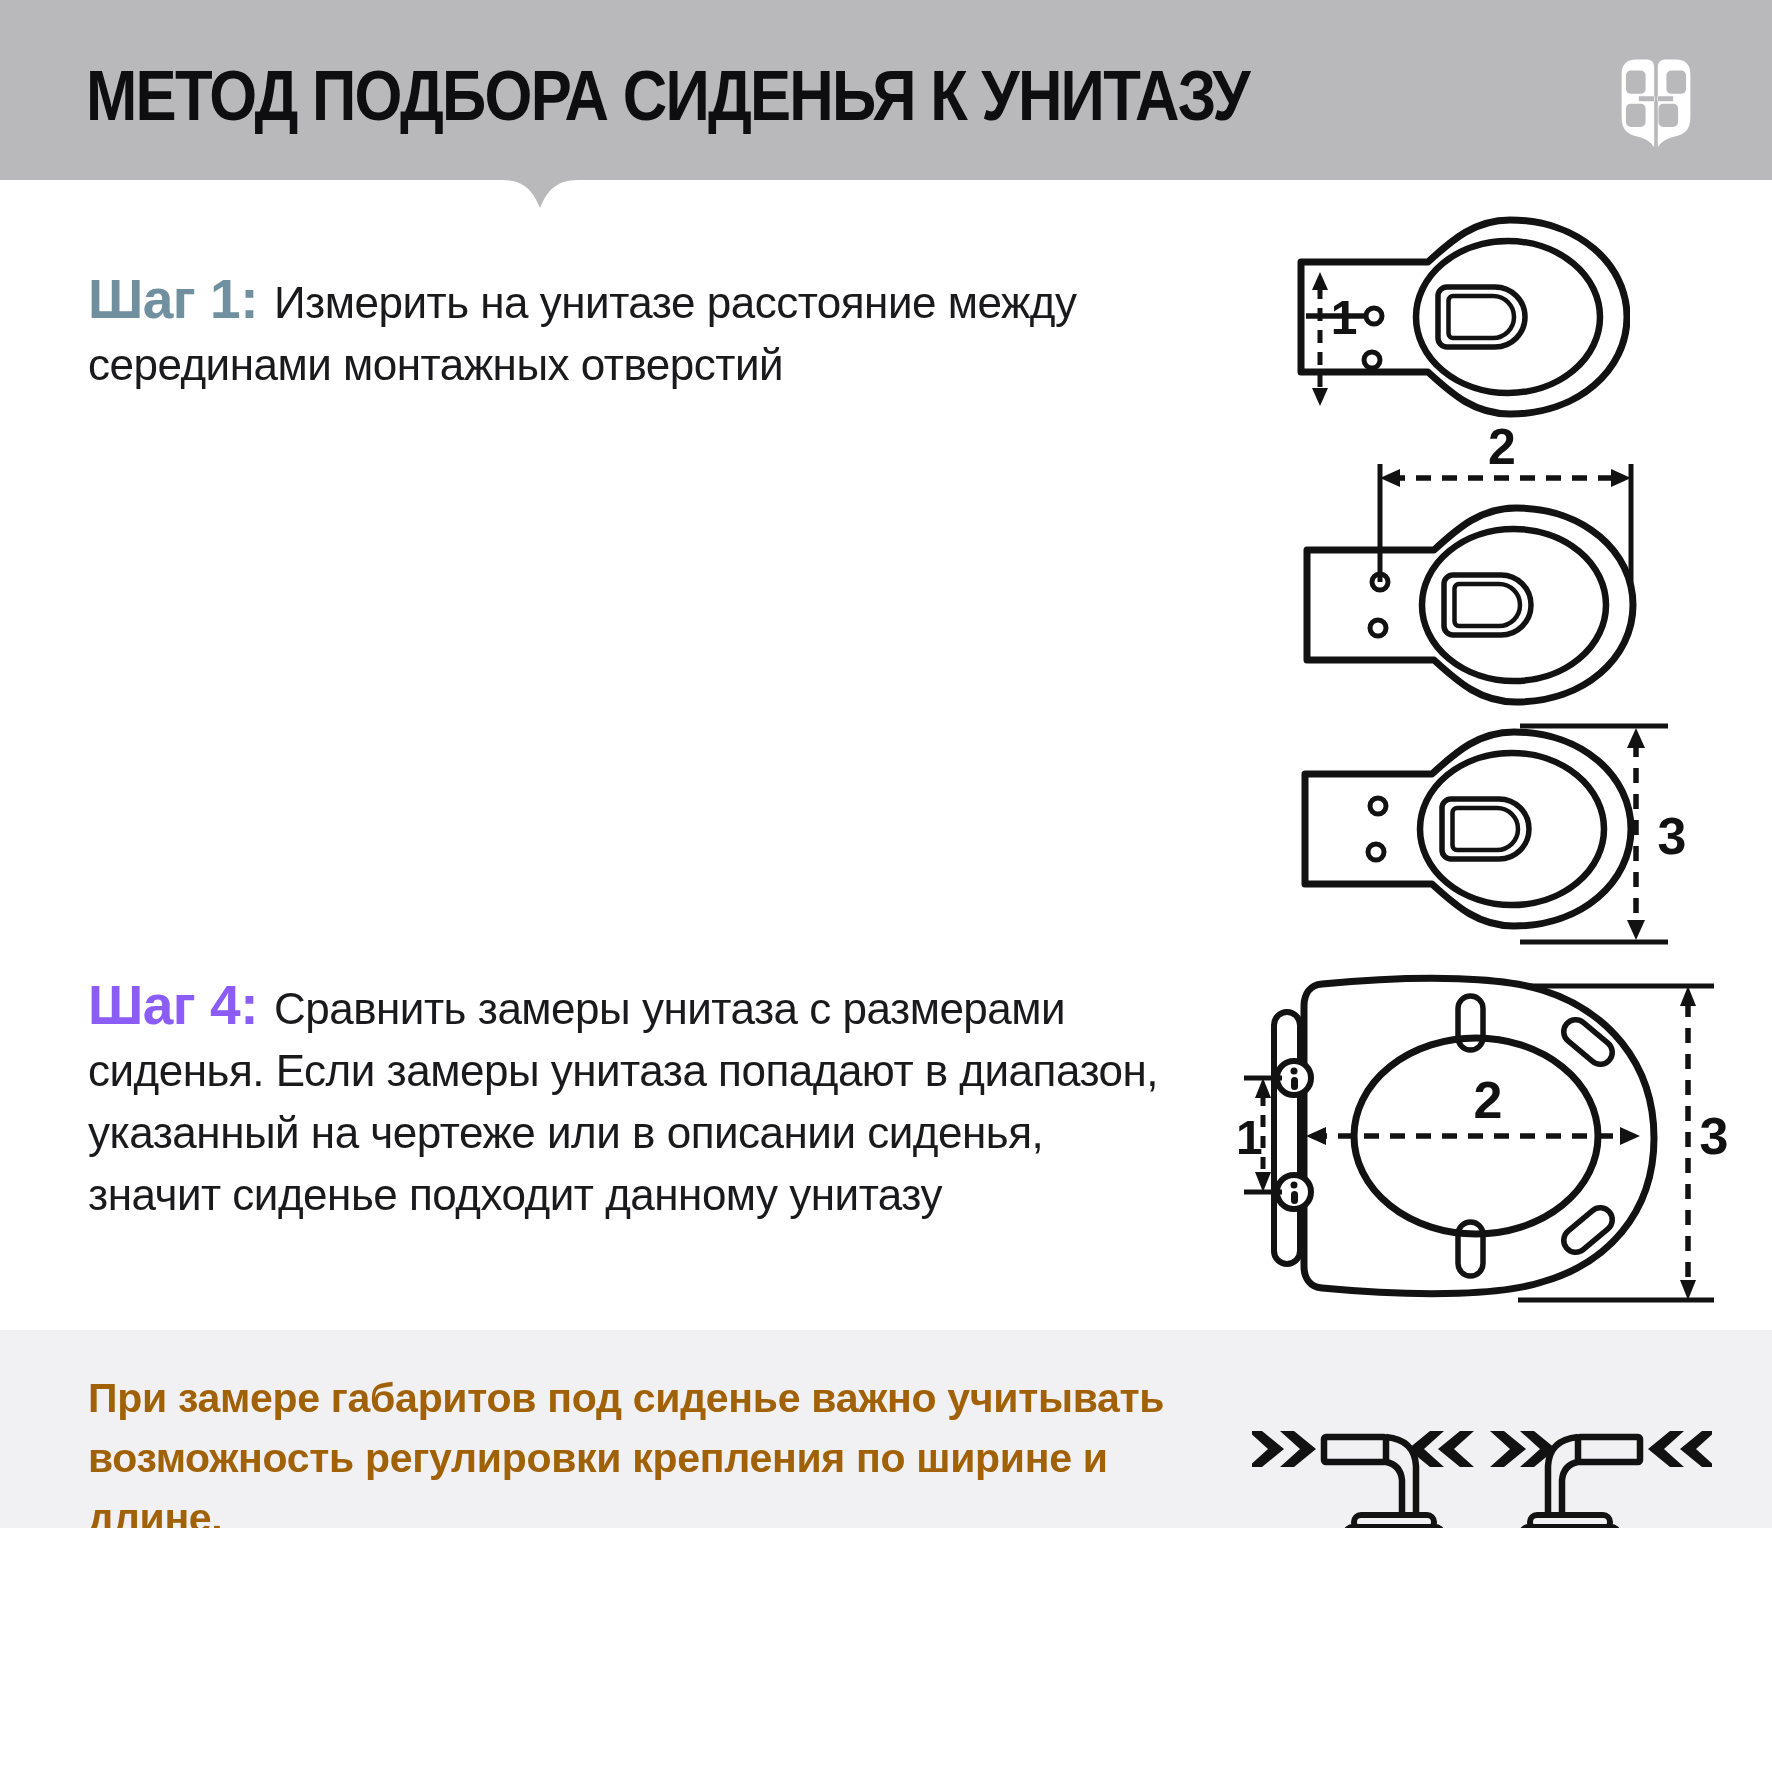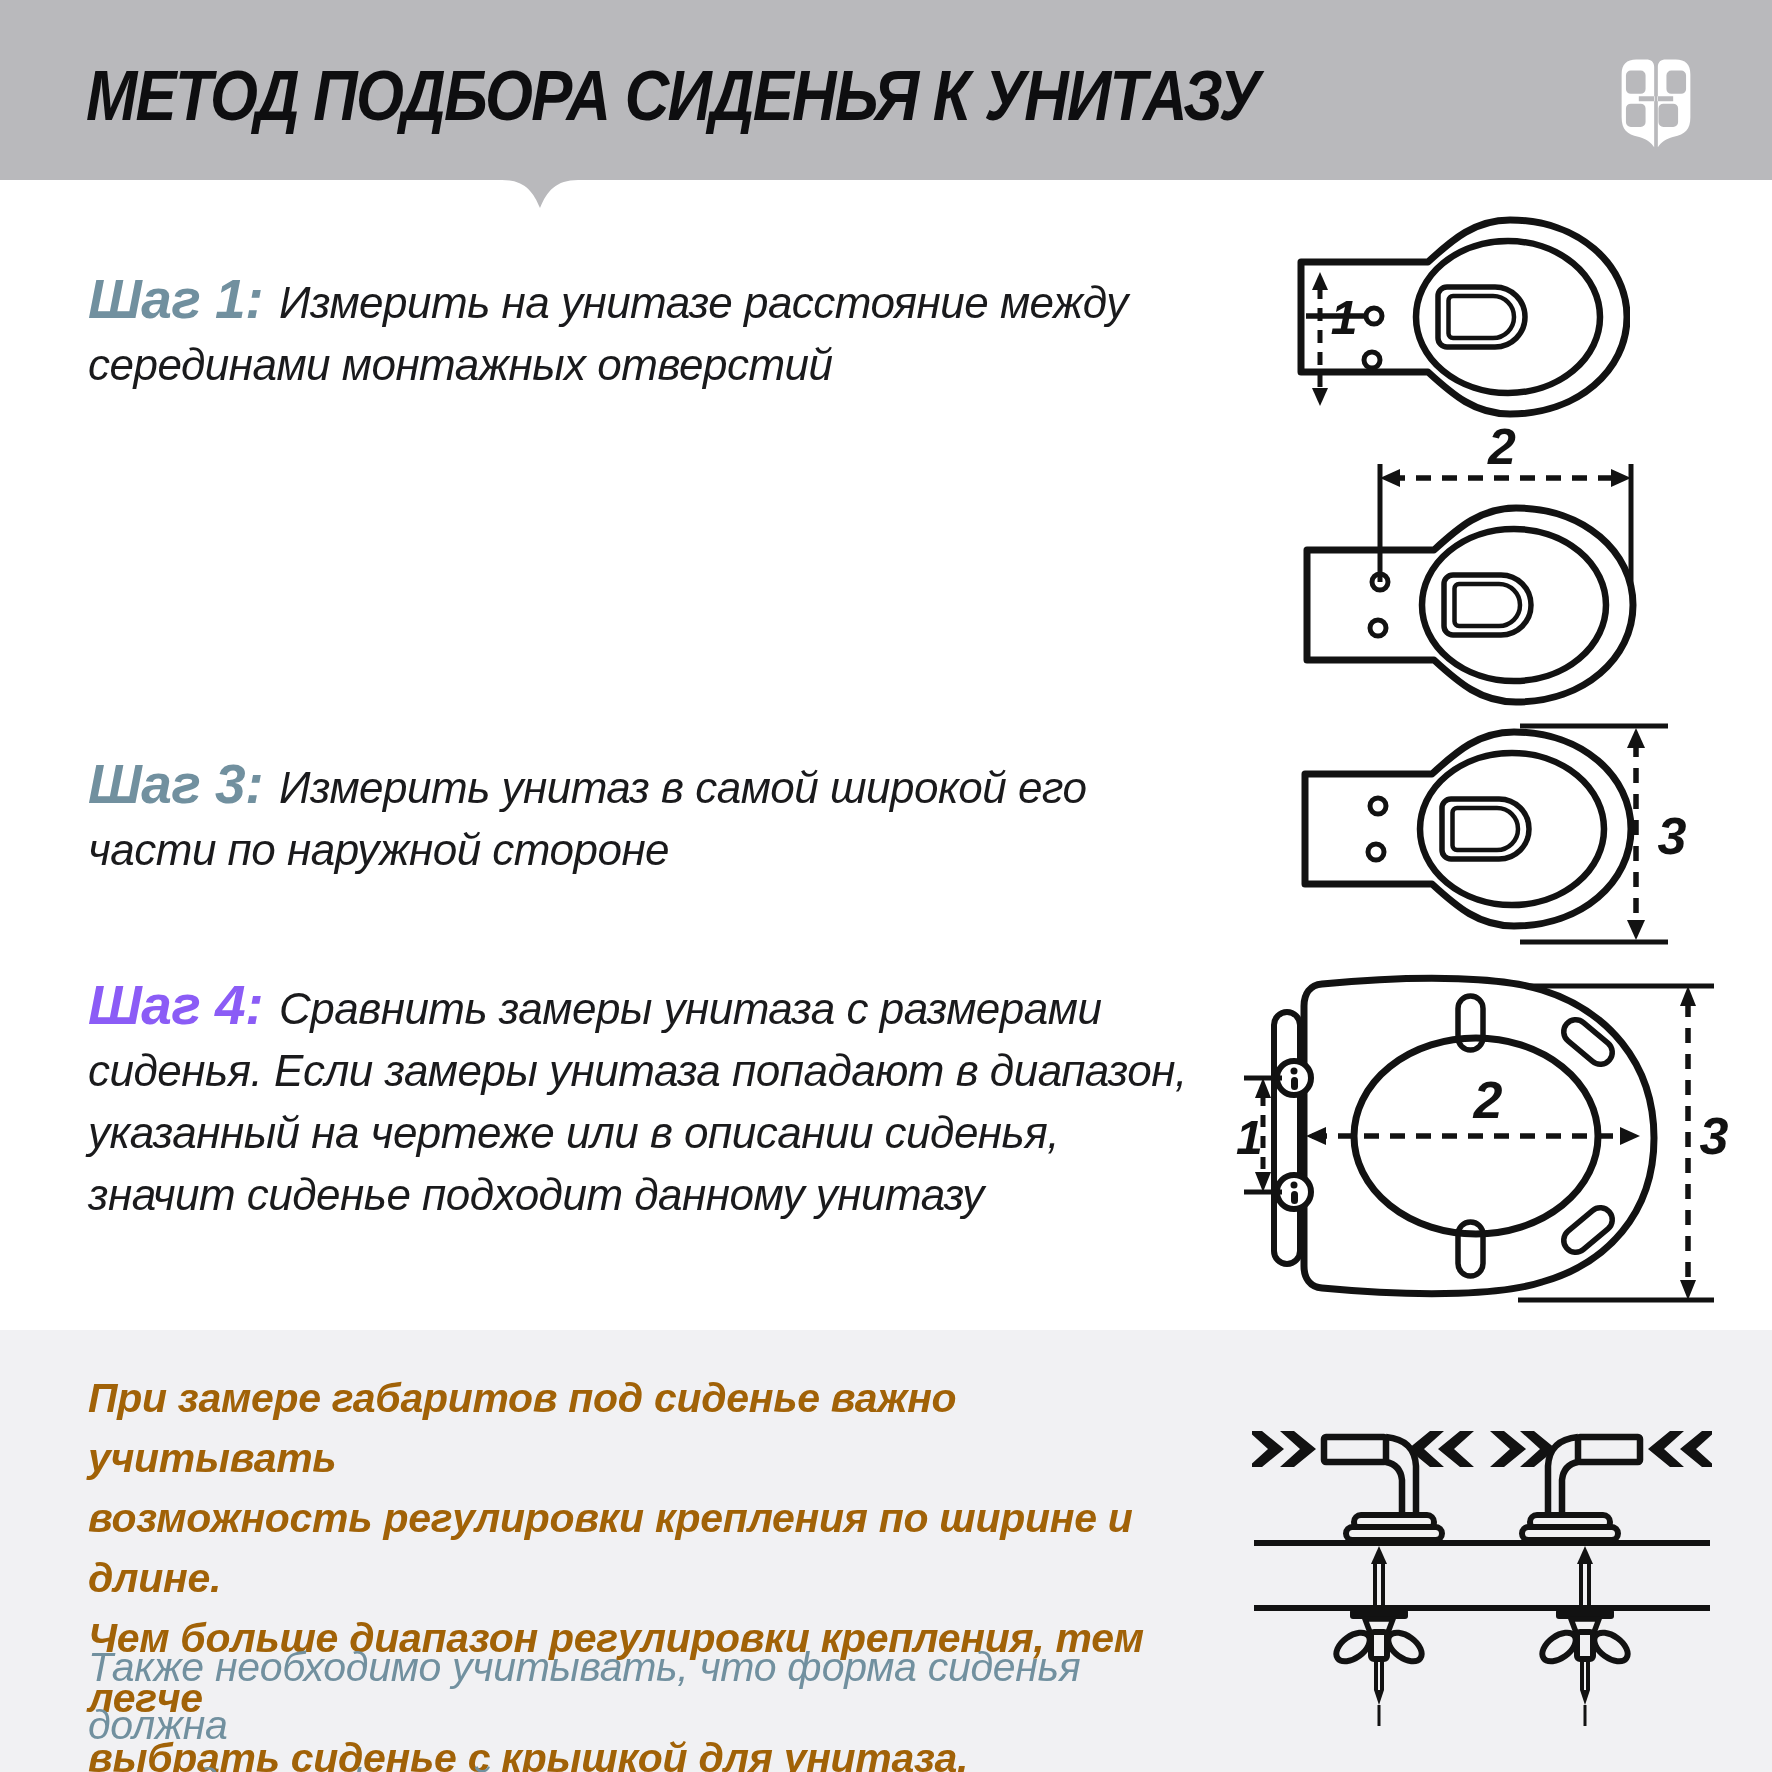--- a/index.html
+++ b/index.html
@@ -1,17 +1,17 @@
 <!DOCTYPE html>
 <html><head>
 <meta charset="utf-8">
 <style>
   html,body{margin:0;padding:0;background:#ffffff;}
-  .canvas{position:relative;width:1772px;height:1772px;overflow:hidden;background:#ffffff;
-          font-family:"Liberation Sans",sans-serif;color:#121212;font-style:italic;}
+  .canvas{position:relative;width:1772px;height:1528px;overflow:hidden;background:#ffffff;
+          font-family:"Liberation Sans",sans-serif;color:#121212;}
   
   .header-svg{position:absolute;left:0;top:0;}
   .page-title{position:absolute;left:86px;top:56px;font-size:70px;font-weight:bold;
               letter-spacing:-2px;white-space:nowrap;color:#0e0e10;
               transform:scaleX(0.88);transform-origin:left center;}
   .logo{position:absolute;left:1602px;top:44px;}
   
   .step{position:absolute;left:88px;width:1160px;font-size:44px;line-height:62px;
         letter-spacing:-0.5px;color:#1a1a1c;}
   .step-label{font-weight:bold;font-size:55px;margin-right:16px;margin-top:8px;}
@@ -48,24 +48,20 @@
       <path d="M91,34 C91,26 96,22 104,22 H120 C136,22 144,30 144,46 V116 C144,136 135,144 117,148 C105,151 96,157 91,165 Z
                M129,40 h-16 a8,8 0 0 0 -8,8 v22 a8,8 0 0 0 8,8 h16 a8,8 0 0 0 8,-8 v-22 a8,8 0 0 0 -8,-8 z
                M116,94 h-16 a8,8 0 0 0 -8,8 v22 a8,8 0 0 0 8,8 h16 a8,8 0 0 0 8,-8 v-22 a8,8 0 0 0 -8,-8 z
                M90,82 h26 v8 h-26 z"></path>
     </g>
   </svg>
 
   <div class="step s1">
     <span class="step-label" style="color:#71909F">Шаг 1:</span><span class="step-text">Измерить на унитазе расстояние между
 серединами монтажных отверстий</span>
-  </div>
-  <div class="step s3">
-    <span class="step-label" style="color:#71909F">Шаг 3:</span><span class="step-text">Измерить унитаз в самой широкой его
-части по наружной стороне</span>
   </div>
   <div class="step s4">
     <span class="step-label" style="color:#8b5cf6">Шаг 4:</span><span class="step-text">Сравнить замеры унитаза с размерами
 сиденья. Если замеры унитаза попадают в диапазон,
 указанный на чертеже или в описании сиденья,
 значит сиденье подходит данному унитазу</span>
   </div>
 
 
   <div class="panel" style="background:#F1F1F3"></div>

